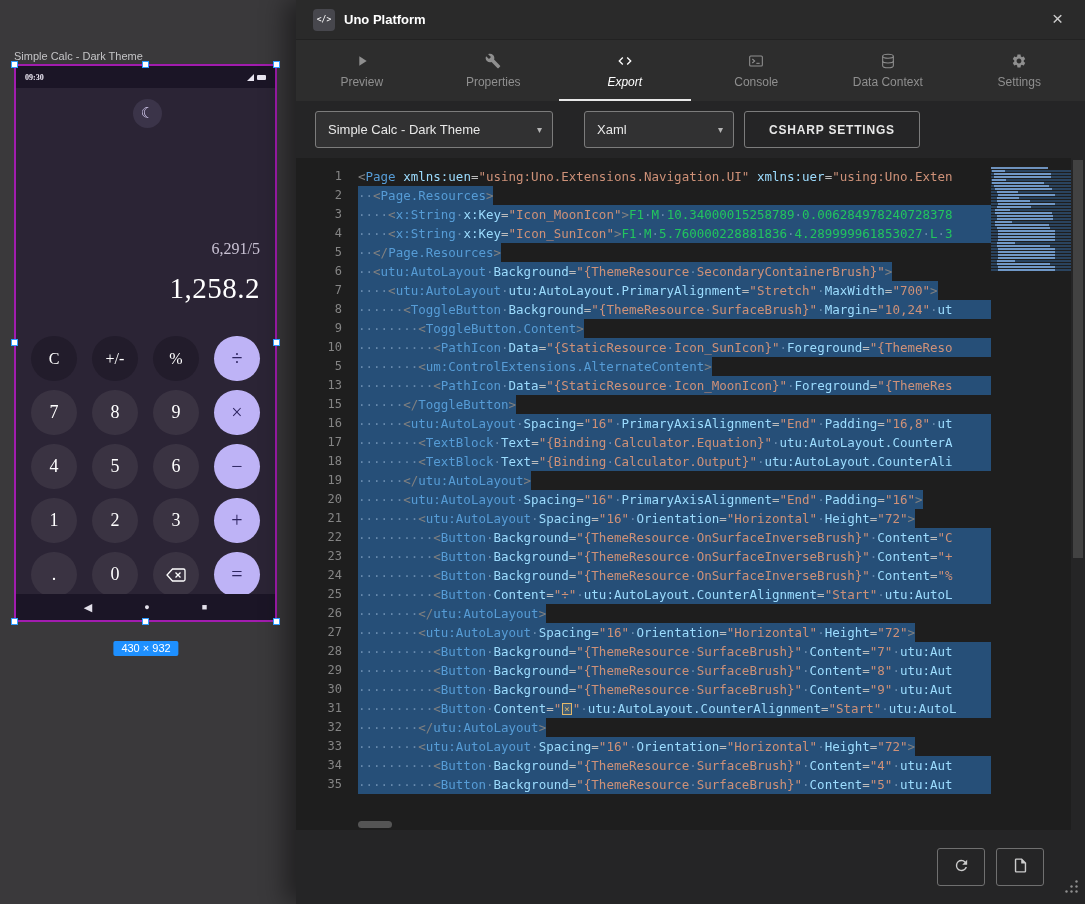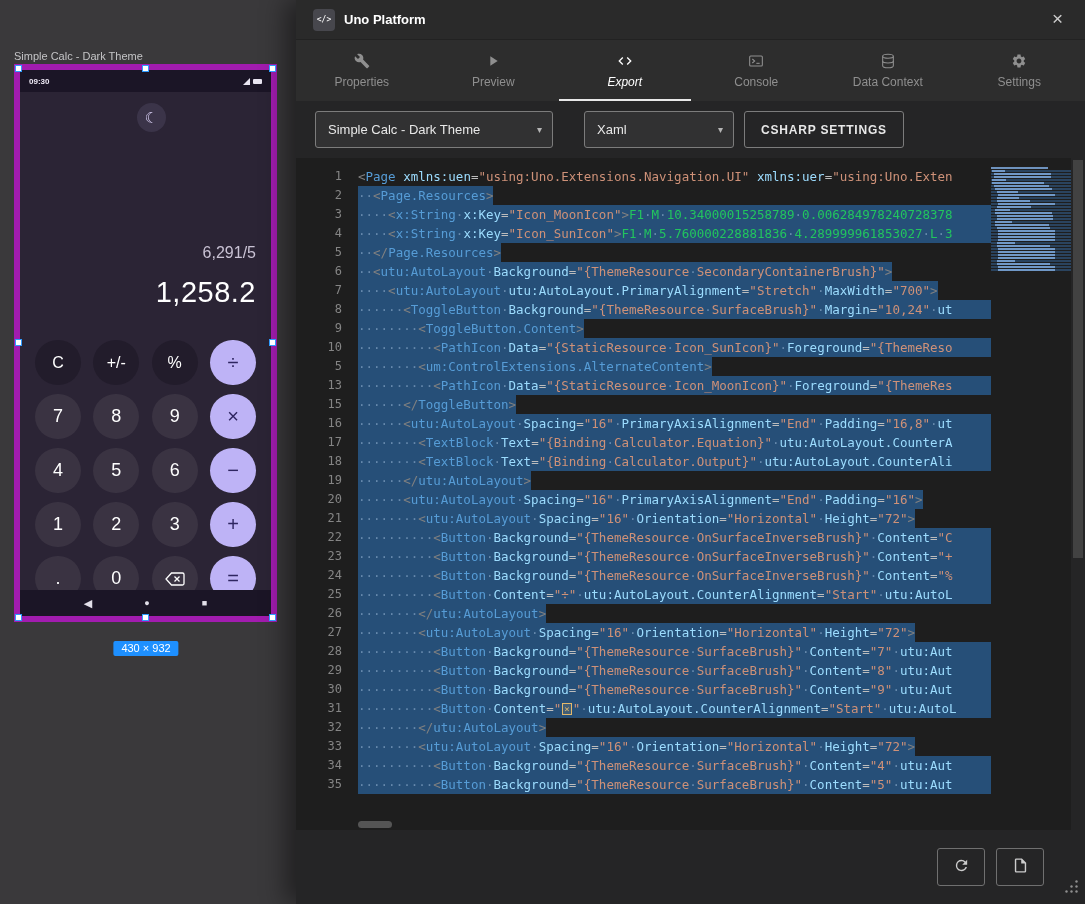--- a/index.html
+++ b/index.html
@@ -2,21 +2,21 @@
 <html><head>
 <meta charset="utf-8">
 <style>
   * { margin:0; padding:0; box-sizing:border-box; }
   html,body { width:1085px; height:904px; background:#3a393b; font-family:"Liberation Sans", sans-serif; overflow:hidden; }
   .stage { position:relative; width:1085px; height:904px; }
 
   
   .canvas { position:absolute; inset:0; background:#3a393b; }
   .artboard-label { position:absolute; left:14px; top:50px; font-size:11px; color:#c4c4c6; }
-  .phone-sel { position:absolute; left:14px; top:64px; width:263px; height:558px; border:6px solid #a21caf; }
+  .phone-sel { position:absolute; left:14px; top:64px; width:263px; height:558px; border:2px solid #a21caf;font-family:Liberation Serif, serif; }
   .handle { position:absolute; width:7px; height:7px; background:#fff; border:1px solid #2f9bff; z-index:5; }
   .h-tl{left:-5px;top:-5px}.h-tm{left:calc(50% - 4px);top:-5px}.h-tr{right:-5px;top:-5px}
   .h-ml{left:-5px;top:calc(50% - 4px)}.h-mr{right:-5px;top:calc(50% - 4px)}
   .h-bl{left:-5px;bottom:-5px}.h-bm{left:calc(50% - 4px);bottom:-5px}.h-br{right:-5px;bottom:-5px}
   .phone { position:absolute; inset:0; background:#2b2435; overflow:hidden; }
   .statusbar { position:absolute; left:0; top:0; right:0; height:22px; background:#1b1526; display:flex; align-items:center; justify-content:space-between; padding:0 9px; }
   .time { color:#efeaf6; font-size:8px; font-weight:bold; }
   .sicons { display:flex; align-items:center; gap:3px; }
   .signal { width:0; height:0; border-left:7px solid transparent; border-bottom:7px solid #e9e5f1; }
   .batt { width:9px; height:5px; background:#e9e5f1; border-radius:1px; }
@@ -44,21 +44,21 @@
   .tab { flex:1; display:flex; flex-direction:column; align-items:center; justify-content:center; gap:6px; color:#8f8f8f; cursor:pointer; position:relative; }
   .tab .tlabel { font-size:12px; }
   .tab svg { width:16px; height:16px; display:block; }
   .tab.active { color:#ffffff;font-style:italic; }
   .tab.active::after { content:""; position:absolute; left:0; right:0; bottom:0; height:2px; background:#e8e8e8; }
   .toolbar { position:absolute; left:0; top:101px; right:0; height:57px; background:#252526; display:flex; align-items:center; padding-left:19px; }
   .select { height:37px; background:#313132; border:1px solid #7c7c7c; border-radius:3px; color:#e8e8e8; font-size:13px; display:flex; align-items:center; justify-content:space-between; padding:0 10px 0 12px; cursor:pointer; }
   .sel-theme { width:238px; }
   .sel-format { width:150px; margin-left:31px; }
   .chev { color:#b5b5b5; font-size:10px; margin-left:10px; }
-  .csharp-btn { height:37px; width:160px; margin-left:10px; background:transparent; border:1px solid #7c7c7c; border-radius:3px; color:#e8e8e8; font-size:12px; font-weight:bold; letter-spacing:.8px; display:flex; align-items:center; justify-content:center; cursor:pointer; }
+  .csharp-btn { height:37px; width:176px; margin-left:10px; background:transparent; border:1px solid #7c7c7c; border-radius:3px; color:#e8e8e8; font-size:12px; font-weight:bold; letter-spacing:.8px; display:flex; align-items:center; justify-content:center; cursor:pointer; }
 
   
   .editor { position:absolute; left:0; top:158px; right:0; bottom:74px; background:#1e1e1e; }
   .codewrap { position:absolute; left:0; top:0; right:94px; bottom:0; overflow:hidden; padding-top:9px; font-family:"DejaVu Sans Mono", monospace; font-size:12.5px; }
   .cl { display:flex; height:19px; line-height:19px; white-space:pre; }
   .ln { flex:0 0 62px; width:62px; text-align:right; padding-right:16px; color:#858585; font-size:12px; }
   .lb { flex:0 0 auto; white-space:pre; }
   .lb.sel { background:#264f78; }
   .fill { flex:1 0 auto; background:#264f78; }
   .tk-p{color:#808080}.tk-t{color:#569cd6}.tk-a{color:#9cdcfe}.tk-o{color:#bdbdbd}.tk-s{color:#ce9178}.tk-x{color:#22c55e}
@@ -163,32 +163,32 @@
     <div class="titlebar">
       <span class="logo">&lt;/&gt;</span>
       <span class="wtitle">Uno Platform</span>
       <span class="close">×</span>
     </div>
 
     <div class="tabbar">
       <div class="tab">
         <span>
             <svg viewBox="0 0 24 24">
+              <path fill="currentColor" d="M8 5v14l11-7z"></path>
+            </svg>
+          </span>
+        <span class="tlabel">Preview</span>
+      </div>
+      <div class="tab">
+        <span>
+            <svg viewBox="0 0 24 24">
               <path fill="currentColor" d="M22.7 19l-9.1-9.1c.9-2.3.4-5-1.5-6.9-2-2-5-2.4-7.4-1.3L9 6 6 9 1.6 4.7C.4 7.1.9 10.1 2.9 12.1c1.9 1.9 4.6 2.4 6.9 1.5l9.1 9.1c.4.4 1 .4 1.4 0l2.3-2.3c.5-.4.5-1.1.1-1.4z"></path>
             </svg>
           </span>
         <span class="tlabel">Properties</span>
-      </div>
-      <div class="tab">
-        <span>
-            <svg viewBox="0 0 24 24">
-              <path fill="currentColor" d="M8 5v14l11-7z"></path>
-            </svg>
-          </span>
-        <span class="tlabel">Preview</span>
       </div>
       <div class="tab active">
         <span>
             <svg viewBox="0 0 24 24">
               <path fill="currentColor" d="M9.4 16.6L4.8 12l4.6-4.6L8 6l-6 6 6 6 1.4-1.4zm5.2 0l4.6-4.6-4.6-4.6L16 6l6 6-6 6-1.4-1.4z"></path>
             </svg>
           </span>
         <span class="tlabel">Export</span>
       </div>
       <div class="tab">

